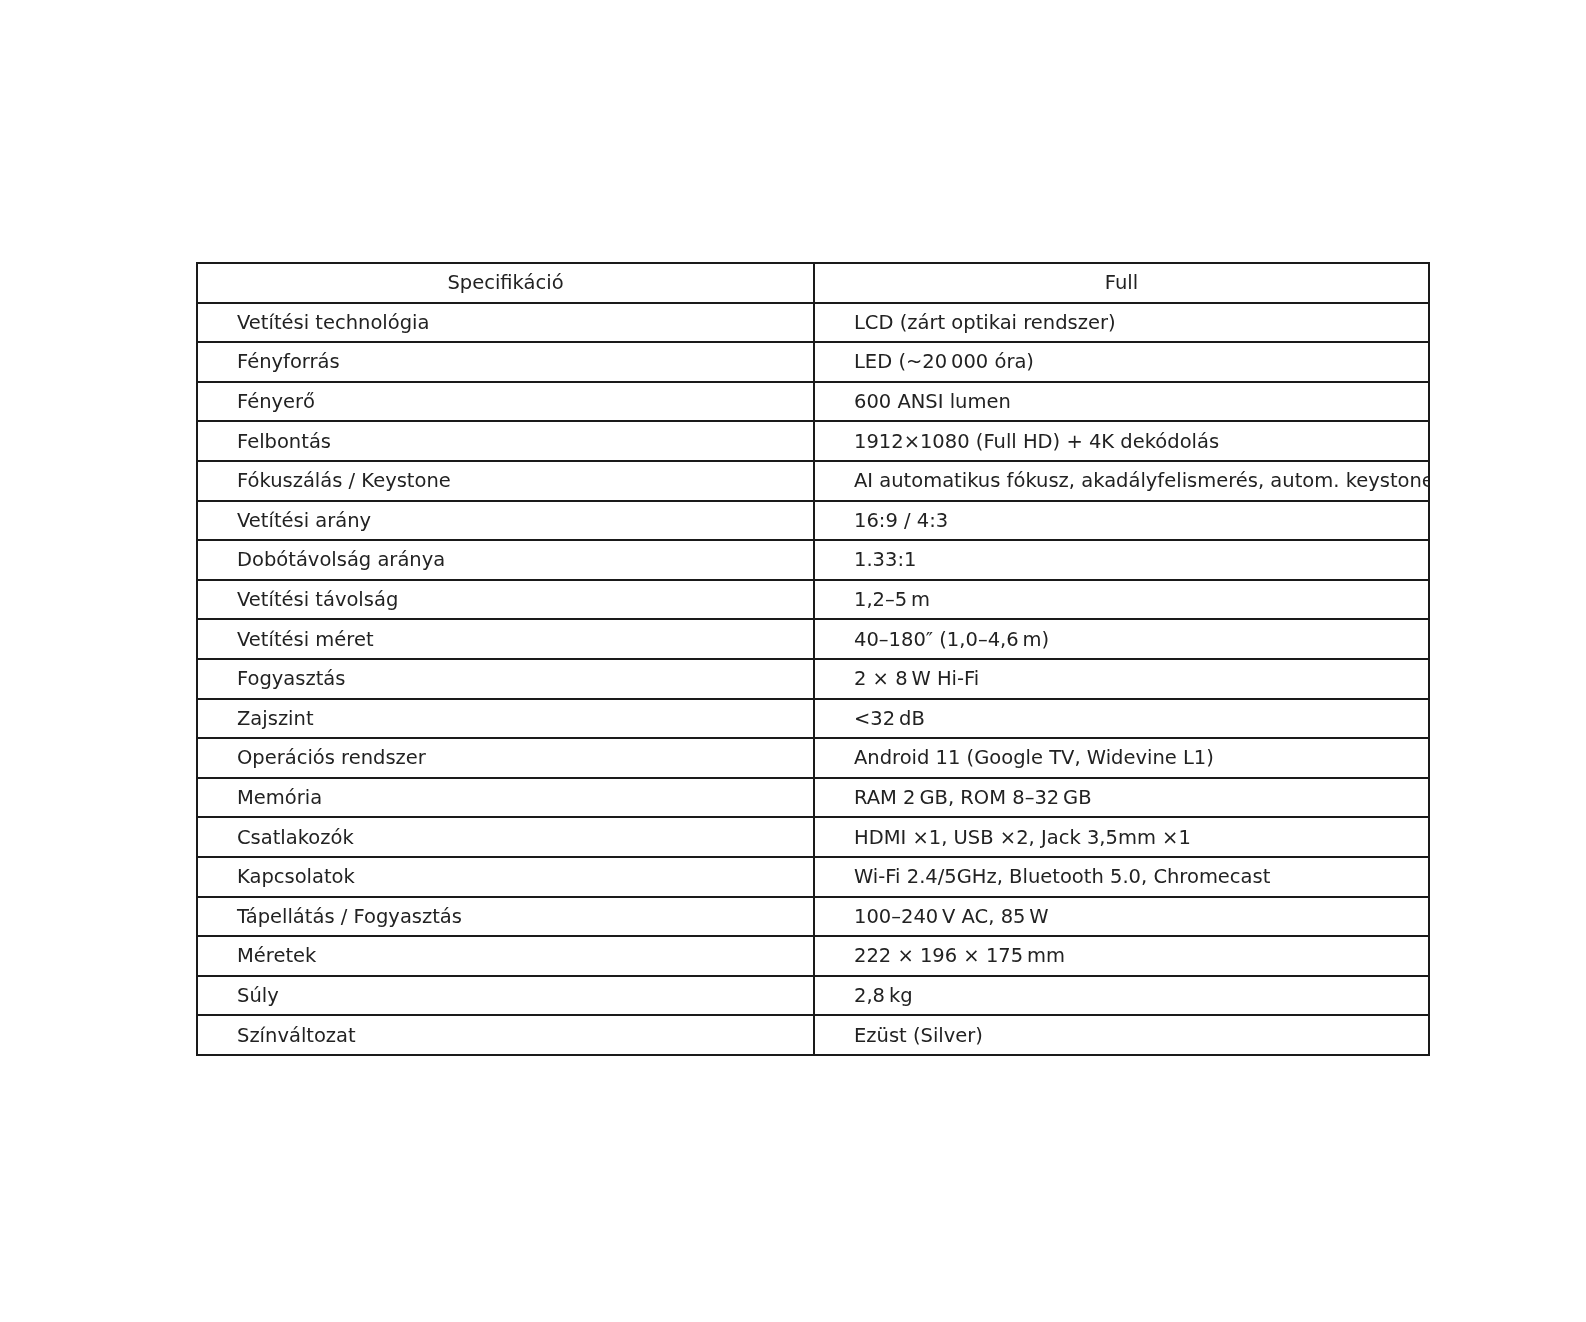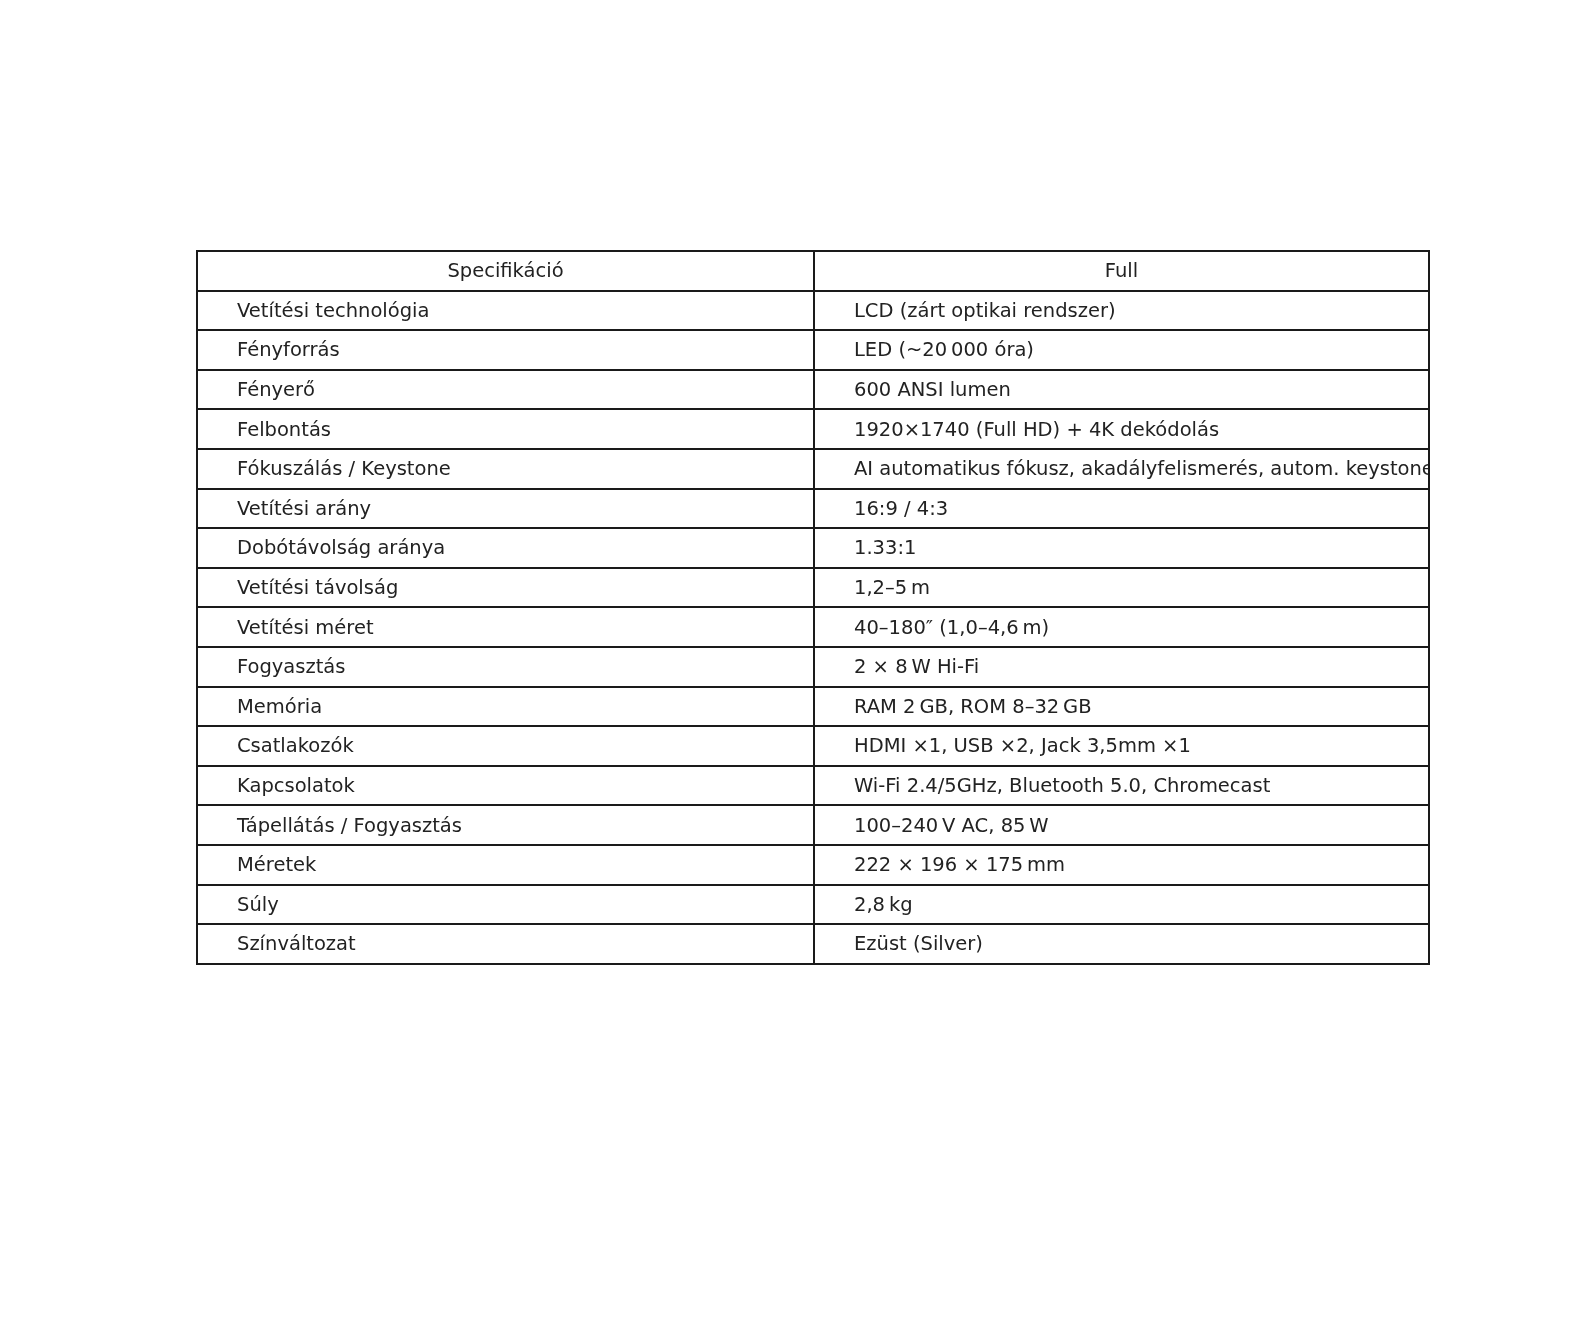--- a/index.html
+++ b/index.html
@@ -23,21 +23,21 @@
   .page{
     position:relative;
     width:1586px;
     height:1322px;
     background:var(--bg-color);
     overflow:hidden;
   }
   table.spec-table{
     position:absolute;
     left:196px;
-    top:250px;
+    top:262px;
     width:1232px;
     border-collapse:collapse;
     table-layout:fixed;
     font-size:19.5px;
     color:var(--text-color);
   }
   table.spec-table th,
   table.spec-table td{
     border:2px solid var(--border-color);
     height:37.6px;
@@ -79,21 +79,21 @@
         <tr>
           <td>Fényforrás</td>
           <td>LED (~20 000 óra)</td>
         </tr>
         <tr>
           <td>Fényerő</td>
           <td>600 ANSI lumen</td>
         </tr>
         <tr>
           <td>Felbontás</td>
-          <td>1920×1740 (Full HD) + 4K dekódolás</td>
+          <td>1912×1080 (Full HD) + 4K dekódolás</td>
         </tr>
         <tr>
           <td>Fókuszálás / Keystone</td>
           <td>AI automatikus fókusz, akadályfelismerés, autom. keystone</td>
         </tr>
         <tr>
           <td>Vetítési arány</td>
           <td>16:9 / 4:3</td>
         </tr>
         <tr>
@@ -104,20 +104,28 @@
           <td>Vetítési távolság</td>
           <td>1,2–5 m</td>
         </tr>
         <tr>
           <td>Vetítési méret</td>
           <td>40–180″ (1,0–4,6 m)</td>
         </tr>
         <tr>
           <td>Fogyasztás</td>
           <td>2 × 8 W Hi-Fi</td>
+        </tr>
+        <tr>
+          <td>Zajszint</td>
+          <td>&lt;32 dB</td>
+        </tr>
+        <tr>
+          <td>Operációs rendszer</td>
+          <td>Android 11 (Google TV, Widevine L1)</td>
         </tr>
         <tr>
           <td>Memória</td>
           <td>RAM 2 GB, ROM 8–32 GB</td>
         </tr>
         <tr>
           <td>Csatlakozók</td>
           <td>HDMI ×1, USB ×2, Jack 3,5mm ×1</td>
         </tr>
         <tr>

